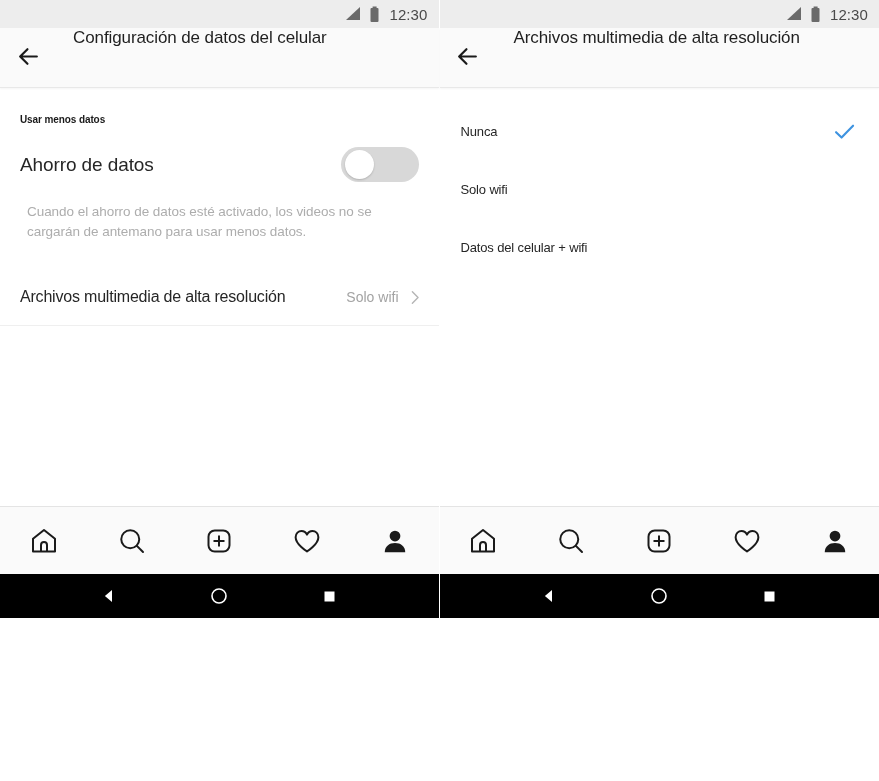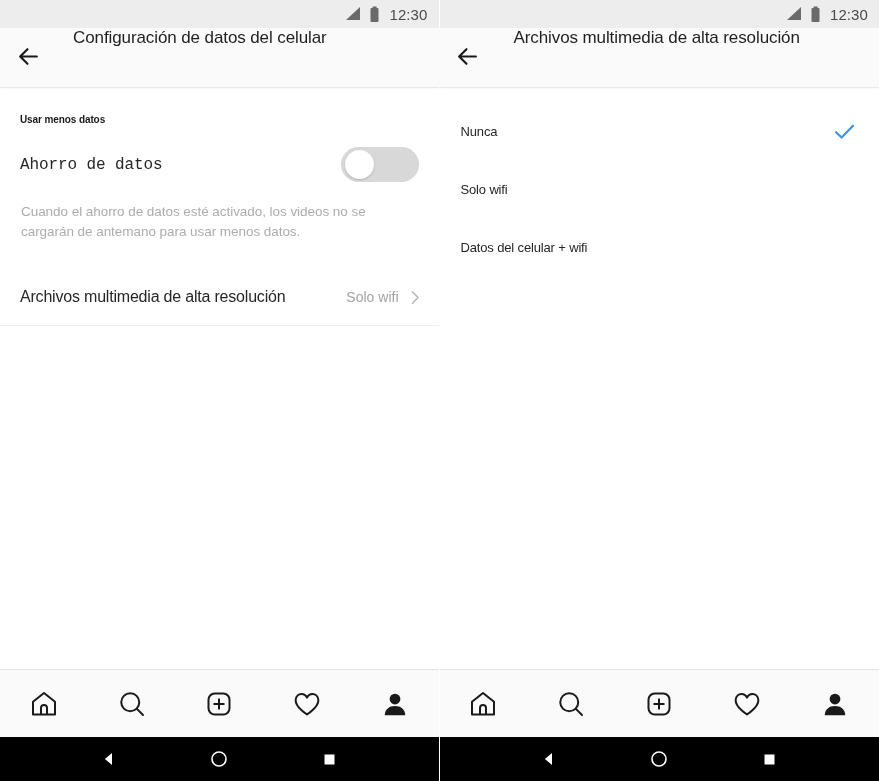--- a/index.html
+++ b/index.html
@@ -13,21 +13,21 @@
     font-family: "Liberation Sans", sans-serif;
     overflow: hidden;
   }
   .screens {
     display: flex;
     width: 879px;
     height: 781px;
   }
   .panel {
     width: 439px;
-    height: 781px;
+    height: 618px;
     position: relative;
     display: flex;
     flex-direction: column;
     background: #a21caf;
   }
   .panel.left { width: 439px; }
   .panel.right { width: 440px; }
   .panel-divider {
     width: 1px;
     height: 781px;
@@ -105,24 +105,23 @@
     letter-spacing: -0.1px;
   }
 
   .row-toggle {
     display: flex;
     align-items: center;
     justify-content: space-between;
     padding: 22px 20px 0 20px;
   }
   .row-label {
-    font-size: 16px;
+    font-size: 19px;
     color: #262626;
     letter-spacing: -0.1px;
-    font-family: Liberation Mono, monospace;
   }
   .toggle {
     width: 78px;
     height: 35px;
     border-radius: 18px;
     background: #d8d8d8;
     position: relative;
     flex: 0 0 78px;
   }
   .toggle .knob {
@@ -133,21 +132,21 @@
     height: 29px;
     border-radius: 50%;
     background: #ffffff;
     box-shadow: 0 1px 2px rgba(0,0,0,0.18);
   }
 
   .desc {
     font-size: 13.5px;
     line-height: 1.45;
     color: #adadad;
-    padding: 20px 28px 0 21px;
+    padding: 20px 28px 0 27px;
     letter-spacing: -0.05px;
   }
 
   .row-link {
     display: flex;
     align-items: center;
     justify-content: space-between;
     padding: 0 16px 0 20px;
     height: 56px;
     margin-top: 28px;

